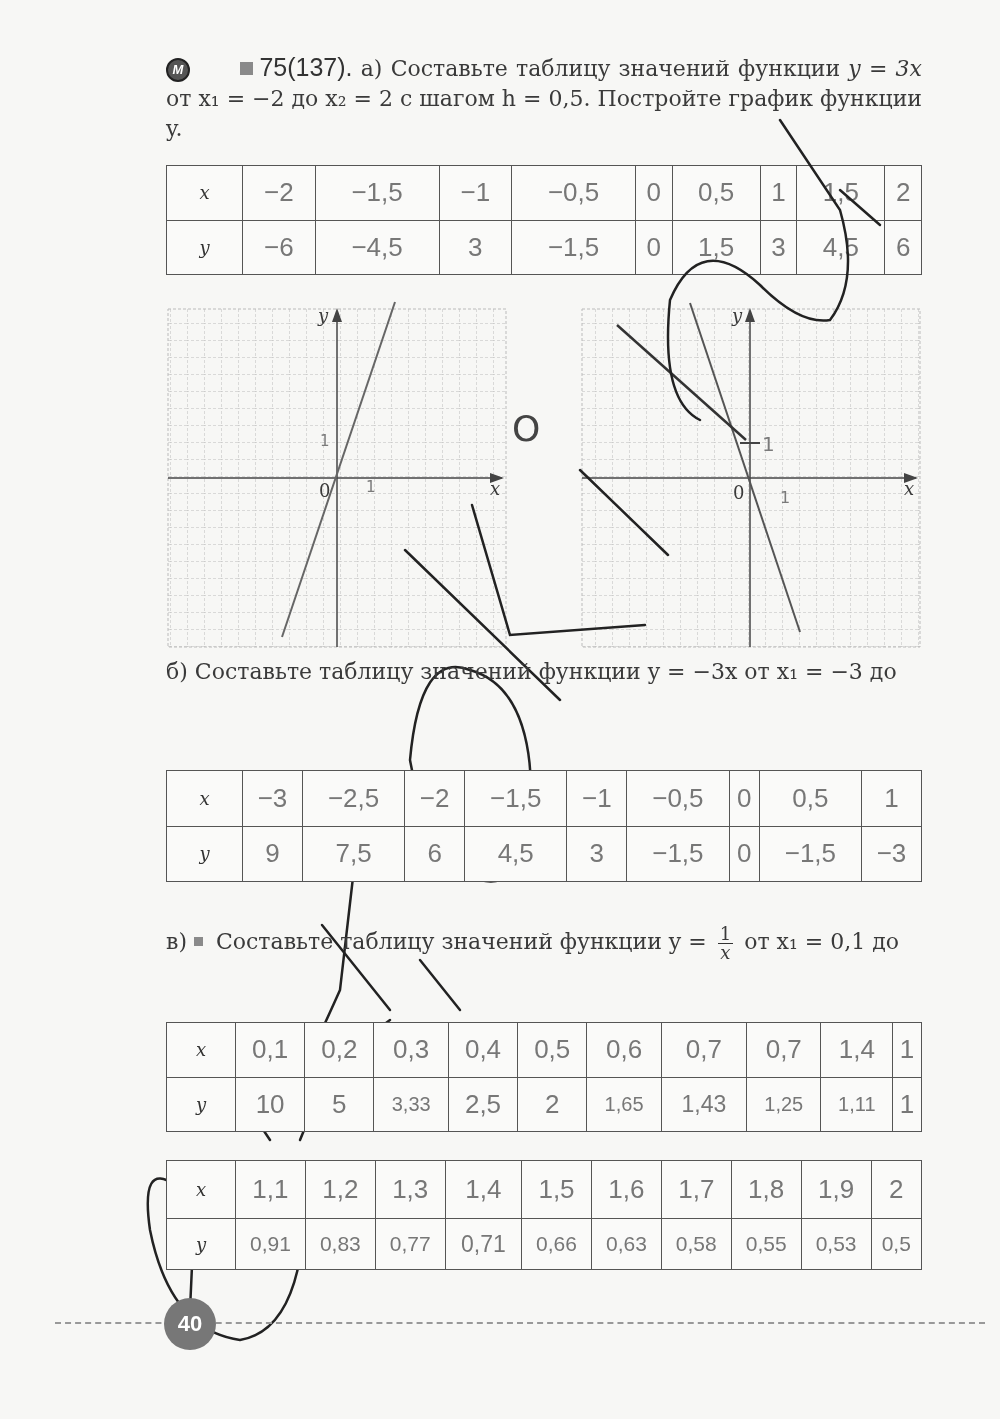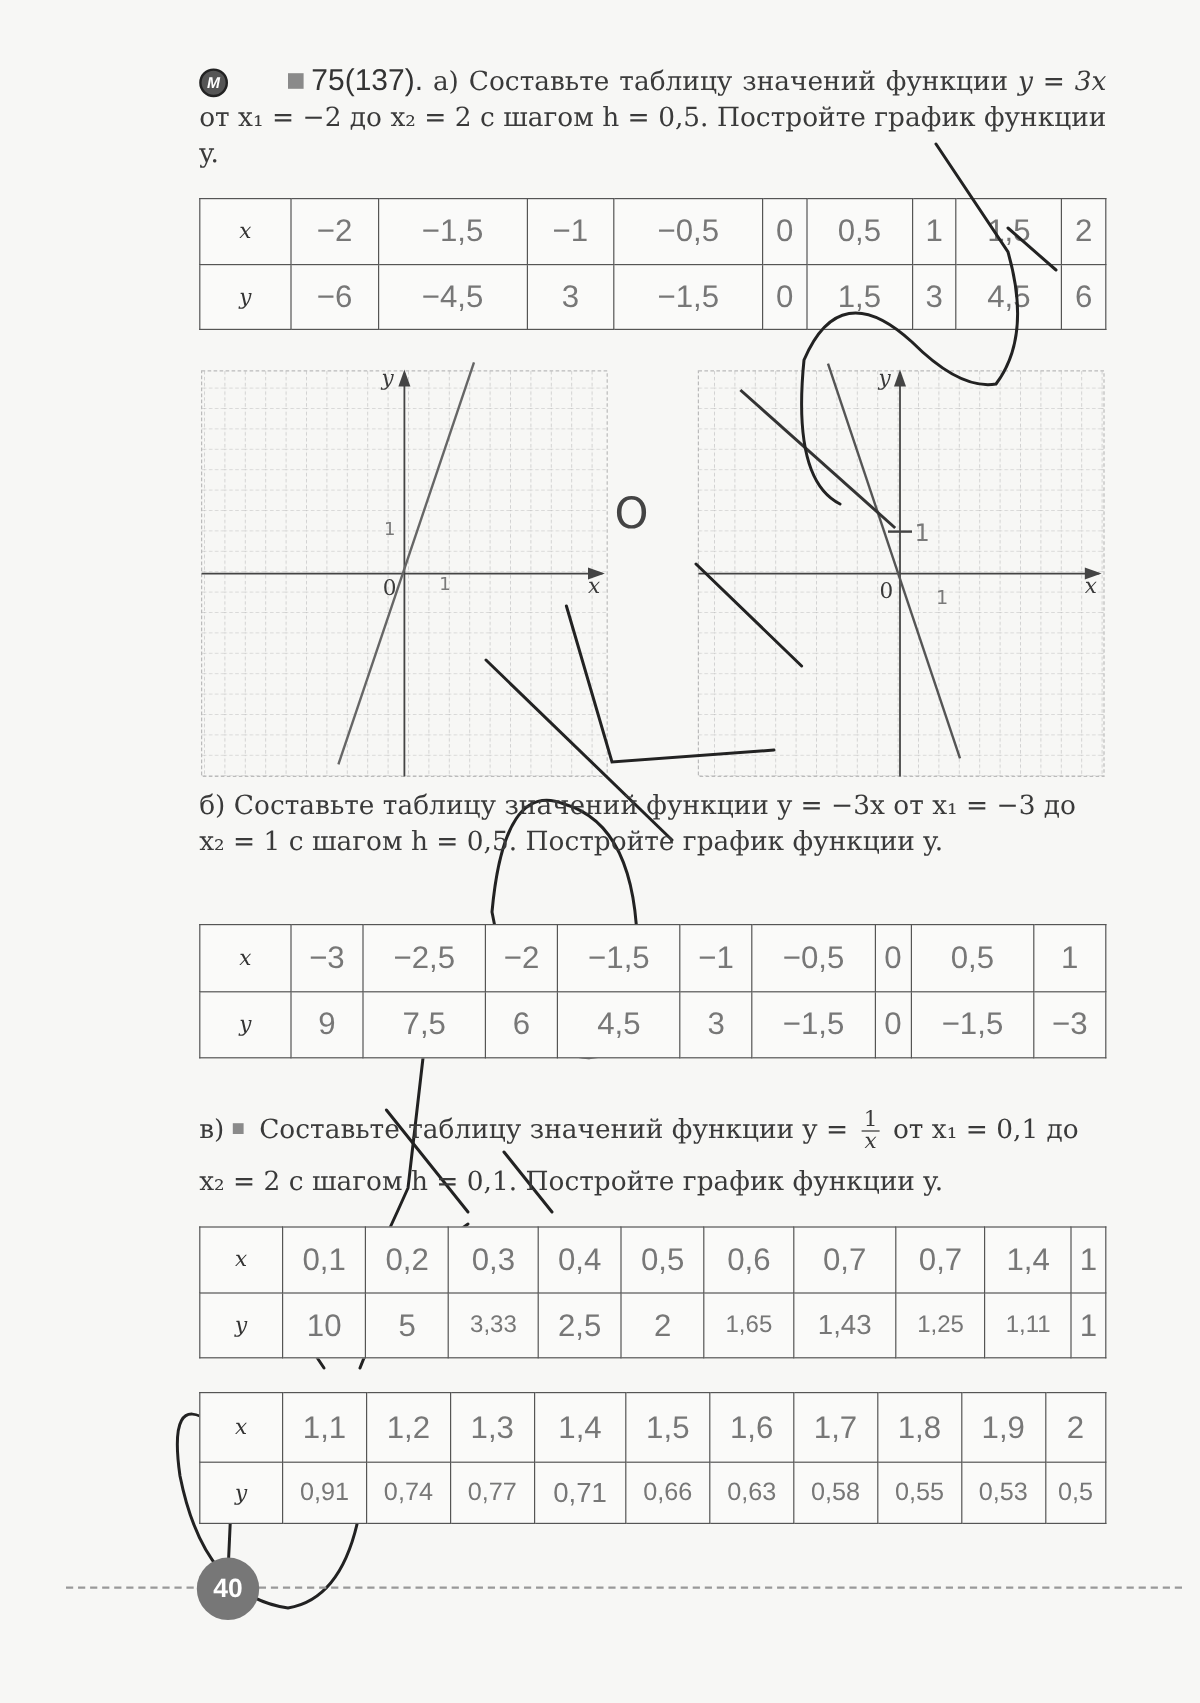--- a/index.html
+++ b/index.html
@@ -121,21 +121,20 @@
 <span class="abs" style="left:904px;top:478px;font-style:italic;font-size:18px;">x</span>
 <span class="abs" style="left:733px;top:482px;font-size:18px;">0</span>
 <span class="abs hand" style="left:780px;top:488px;font-size:16px;">1</span>
 <span class="abs hand" style="left:762px;top:432px;font-size:20px;">1</span>
 
 <span class="abs hand" style="left:512px;top:408px;font-size:36px;color:#444;">O</span>
 
 <div class="para" style="top:657px;">
   <span>б)</span>
   <span>Составьте таблицу значений функции y = −3x от x₁ = −3 до</span><br>
-  <span>x₂ = 1 с шагом h = 0,5. Постройте график функции y.</span>
 </div>
 
 <table class="vt" style="left:166px;top:770px;width:756px;height:112px;">
   <tbody>
       <tr>
     <td class="hd" style="width:75px">x</td>
     <td class="hand">−3</td>
     <td class="hand">−2,5</td>
     <td class="hand">−2</td>
     <td class="hand">−1,5</td>
@@ -159,21 +158,20 @@
   </tr>
 </tbody>
   </table>
 
 <div class="para" style="top:920px;line-height:44px;">
   <span>в)</span>
   <span class="sq small"></span>
   <span>Составьте таблицу значений функции y =</span>
   <span class="frac"><span class="top">1</span><span style="font-style:italic">x</span></span>
   <span>от x₁ = 0,1 до</span><br>
-  <span>x₂ = 2 с шагом h = 0,1. Постройте график функции y.</span>
 </div>
 
 <table class="vt" style="left:166px;top:1022px;width:756px;height:110px;">
   <tbody>
       <tr>
     <td class="hd" style="width:68px">x</td>
     <td class="hand">0,1</td>
     <td class="hand">0,2</td>
     <td class="hand">0,3</td>
     <td class="hand">0,4</td>
@@ -211,21 +209,21 @@
     <td class="hand">1,5</td>
     <td class="hand">1,6</td>
     <td class="hand">1,7</td>
     <td class="hand">1,8</td>
     <td class="hand">1,9</td>
     <td class="hand">2</td>
   </tr>
   <tr>
     <td class="hd">y</td>
     <td class="hand" style="font-size:21px">0,91</td>
-    <td class="hand" style="font-size:21px">0,74</td>
+    <td class="hand" style="font-size:21px">0,83</td>
     <td class="hand" style="font-size:21px">0,77</td>
     <td class="hand" style="font-size:23px">0,71</td>
     <td class="hand" style="font-size:21px">0,66</td>
     <td class="hand" style="font-size:21px">0,63</td>
     <td class="hand" style="font-size:21px">0,58</td>
     <td class="hand" style="font-size:21px">0,55</td>
     <td class="hand" style="font-size:21px">0,53</td>
     <td class="hand" style="font-size:21px">0,5</td>
   </tr>
 </tbody>

